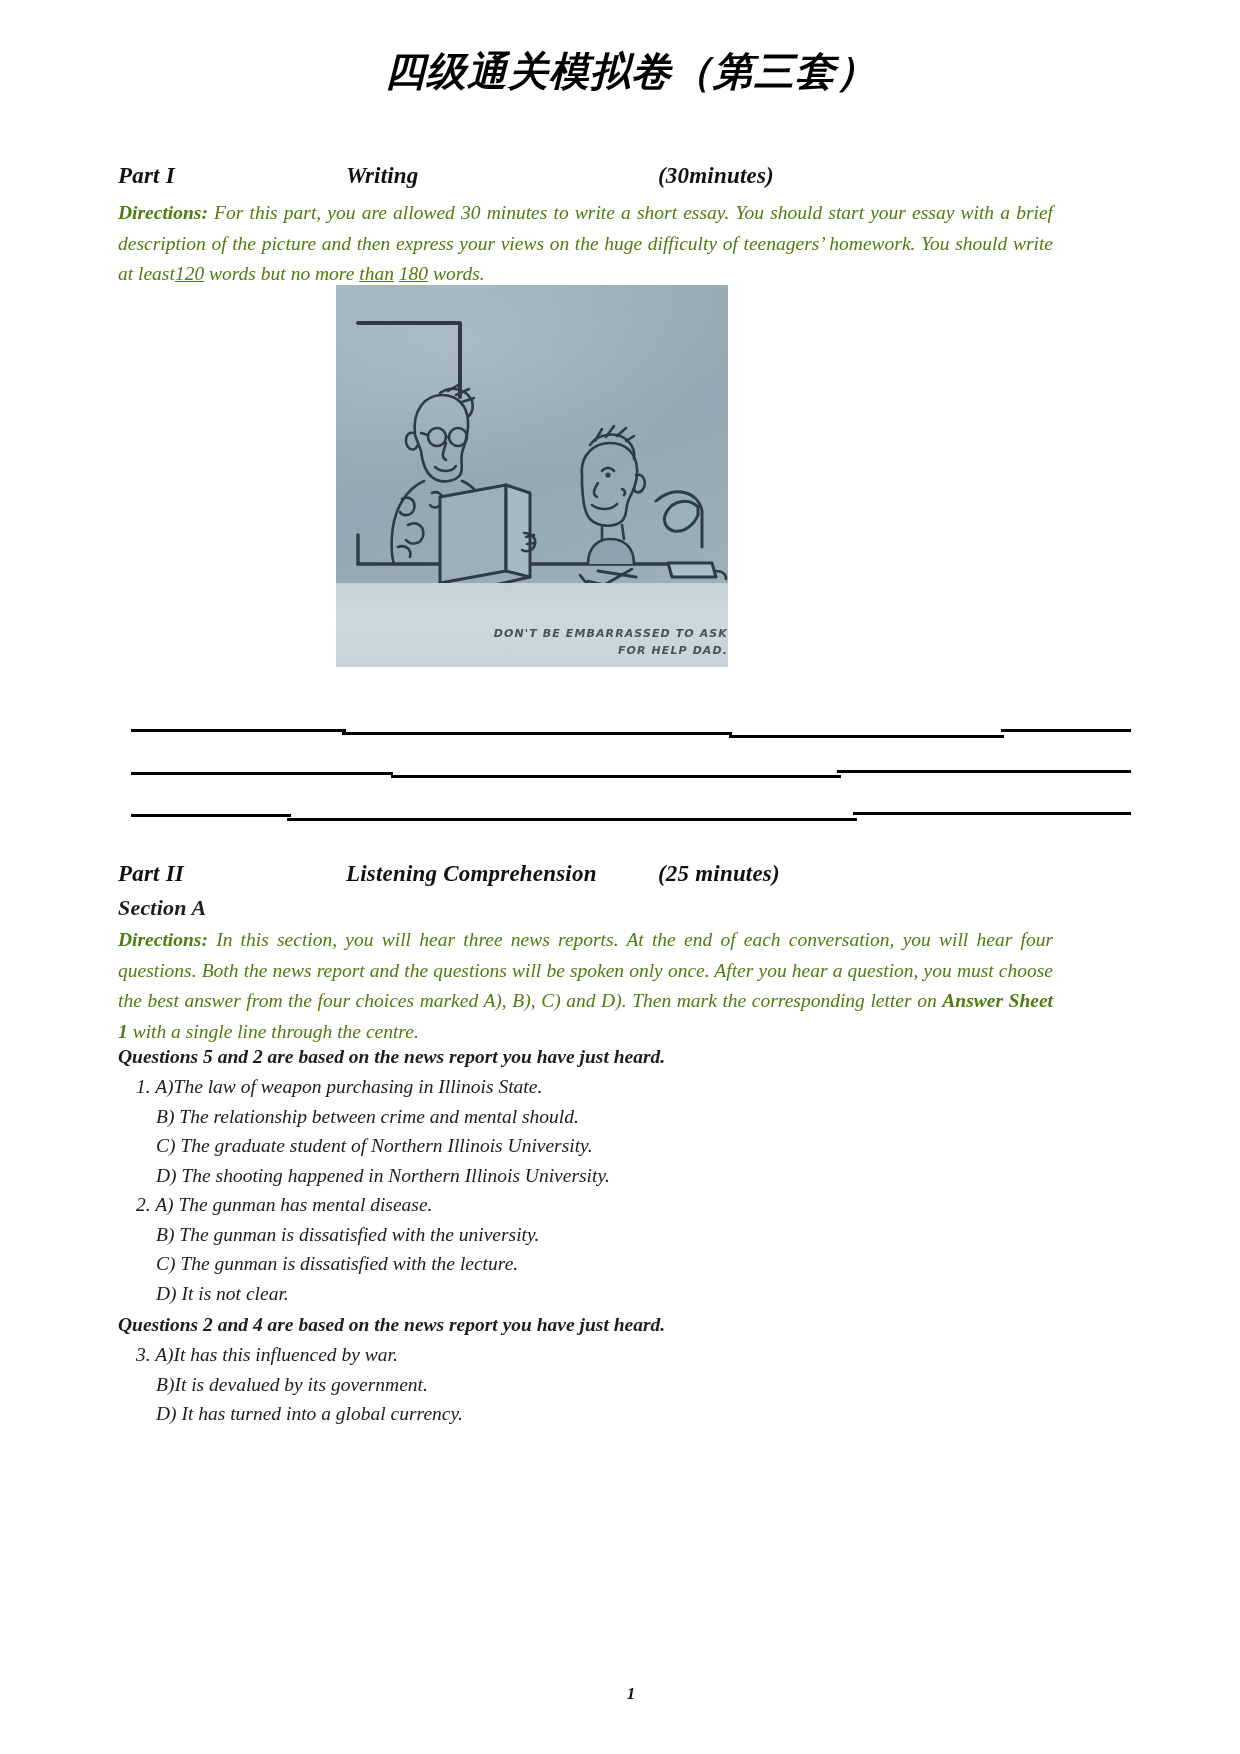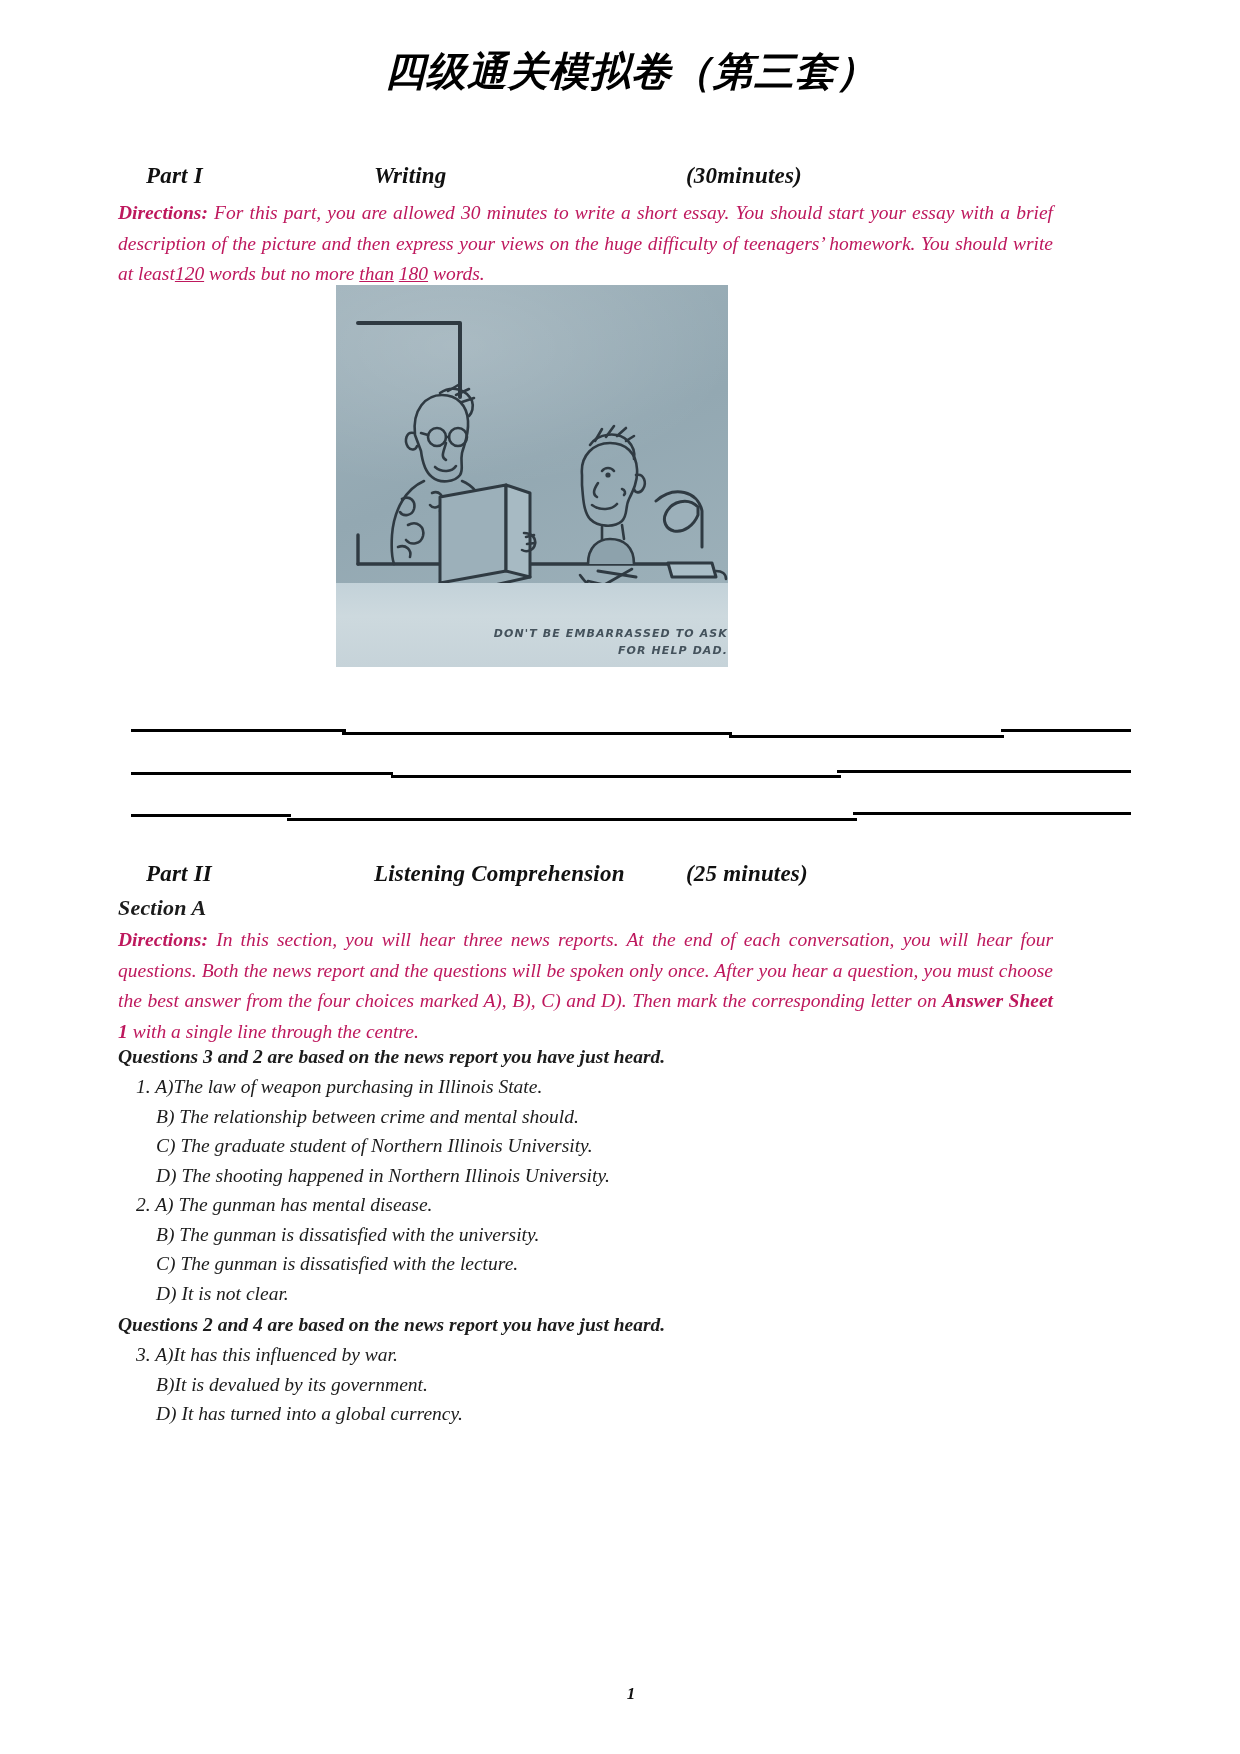--- a/index.html
+++ b/index.html
@@ -45,37 +45,37 @@
   }
 
   .part-head {
     display: flex;
     align-items: baseline;
     font-weight: 700;
     font-size: 23px;
     letter-spacing: .2px;
     color: #111;
   }
-  .part-head .ph-part   { width: 228px; flex: none; margin-left: 28px; }
+  .part-head .ph-part   { width: 228px; flex: none; }
   .part-head .ph-name   { width: 312px; flex: none; }
   .part-head .ph-time   { flex: none; }
 
   .section-label {
     font-weight: 700;
     font-size: 22px;
     margin-top: 8px;
     letter-spacing: .2px;
   }
 
   .para {
     font-size: 19.5px;
     line-height: 30.5px;
     text-align: justify;
     text-justify: inter-word;
-    color: #be185d;
+    color: #4d7c0f;
   }
   .para b, .bold { font-weight: 700; }
   .u { text-decoration: underline; }
 
   .q-head {
     font-size: 19.5px;
     font-weight: 700;
     line-height: 30px;
     margin-top: 2px;
   }
@@ -273,21 +273,21 @@
       <span class="ph-time">(25 minutes)</span>
     </div>
     <div class="section-label">Section A</div>
   </div>
 
   <div class="col" style="top:925px;">
     <div class="para"><b>Directions:</b><span> In this section, you will hear three news reports. At the end of each conversation, you will hear four questions. Both the news report and the questions will be spoken only once. After you hear a question, you must choose the best answer from the four choices marked A), B), C) and D). Then mark the corresponding letter on </span><b>Answer Sheet 1</b><span> with a single line through the centre.</span></div>
   </div>
 
   <div class="col" style="top:1040px;">
-    <div class="q-head">Questions 3 and 2 are based on the news report you have just heard.</div>
+    <div class="q-head">Questions 5 and 2 are based on the news report you have just heard.</div>
 
     <ul class="opt-list">
       <li class="opt first"><span>1.</span> <span>A)The law of weapon purchasing in Illinois State.</span></li>
       <li class="opt rest">B) The relationship between crime and mental should.</li>
       <li class="opt rest">C) The graduate student of Northern Illinois University.</li>
       <li class="opt rest">D) The shooting happened in Northern Illinois University.</li>
     </ul>
 
     <ul class="opt-list">
       <li class="opt first"><span>2.</span> <span>A) The gunman has mental disease.</span></li>

